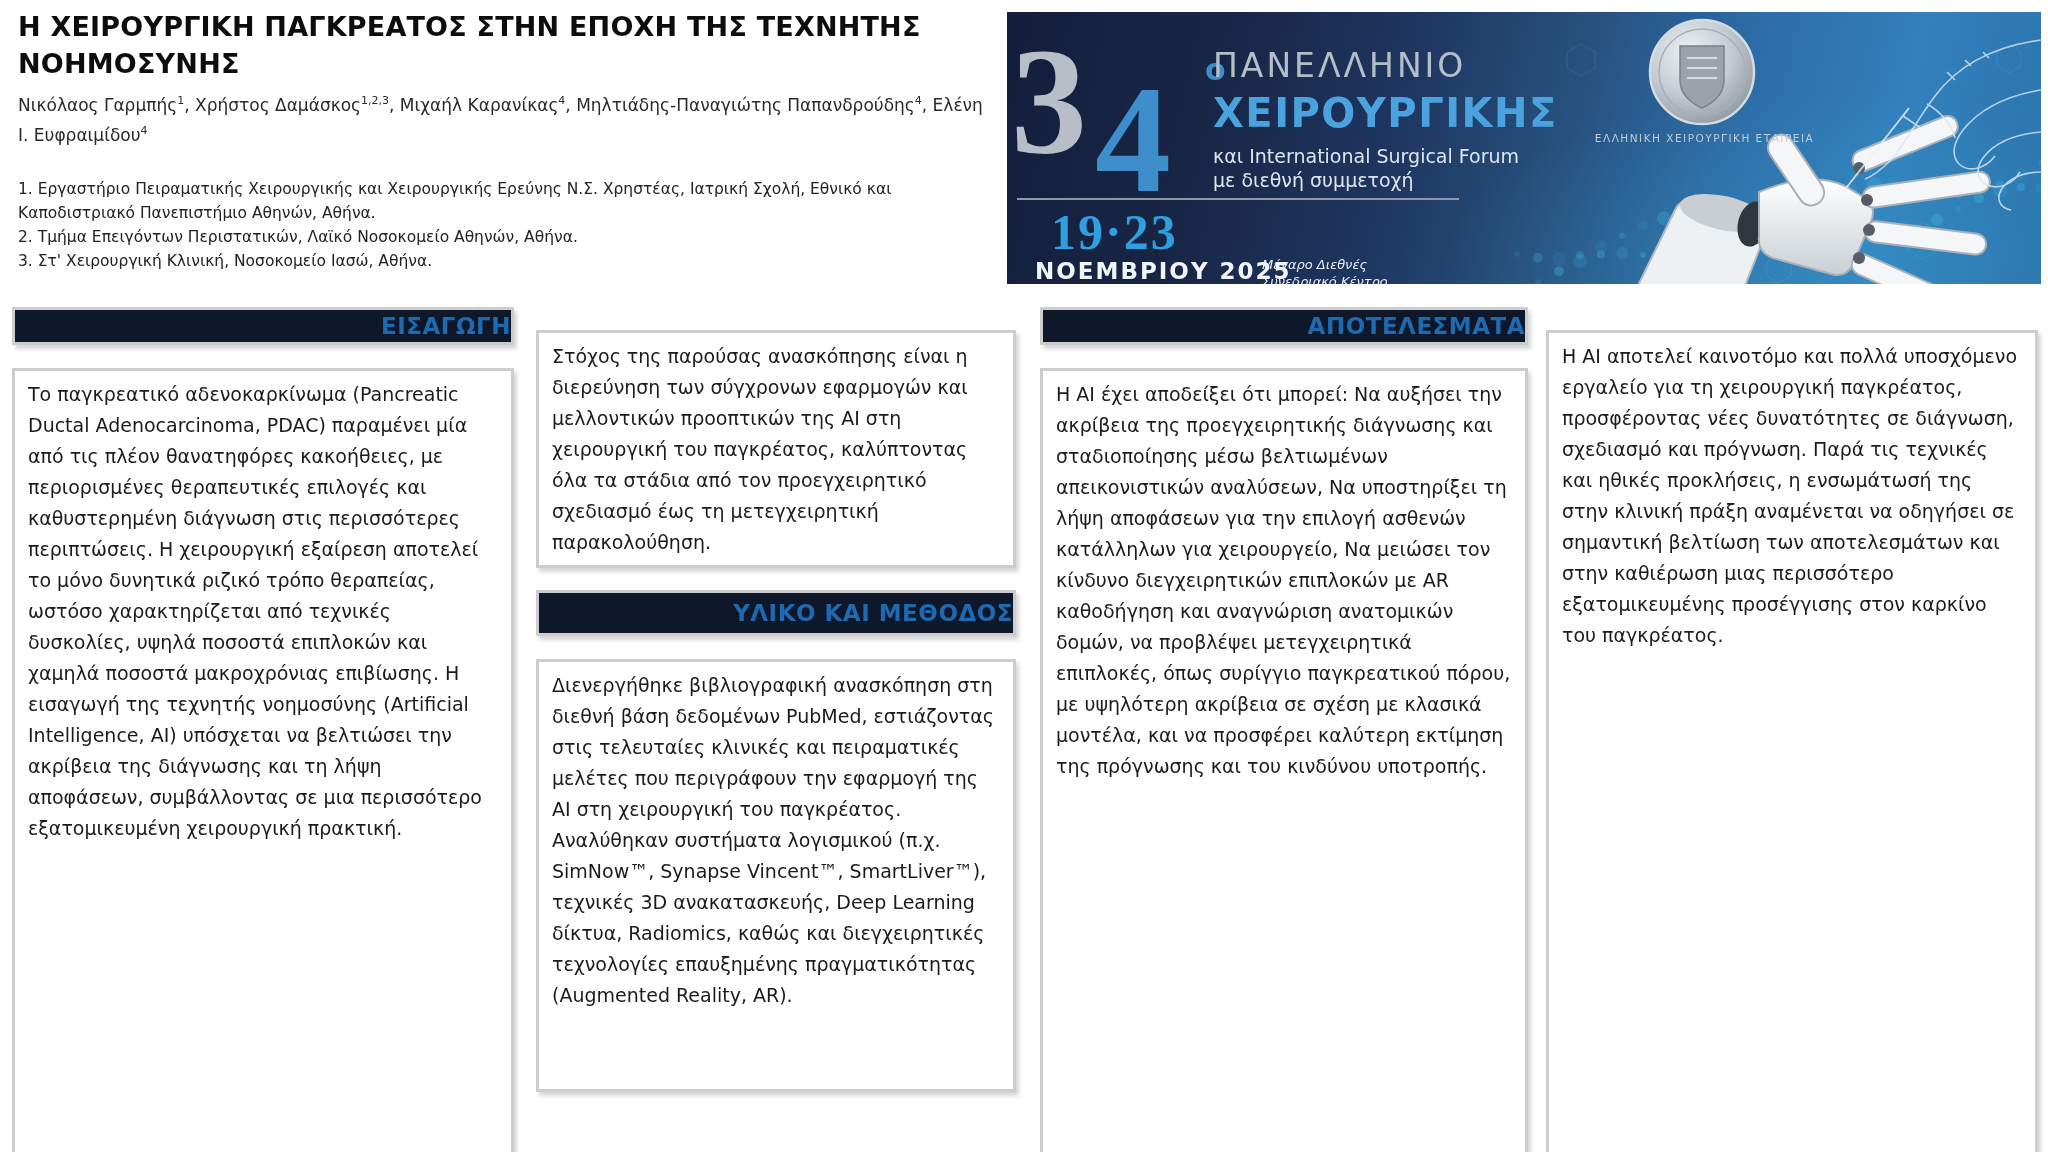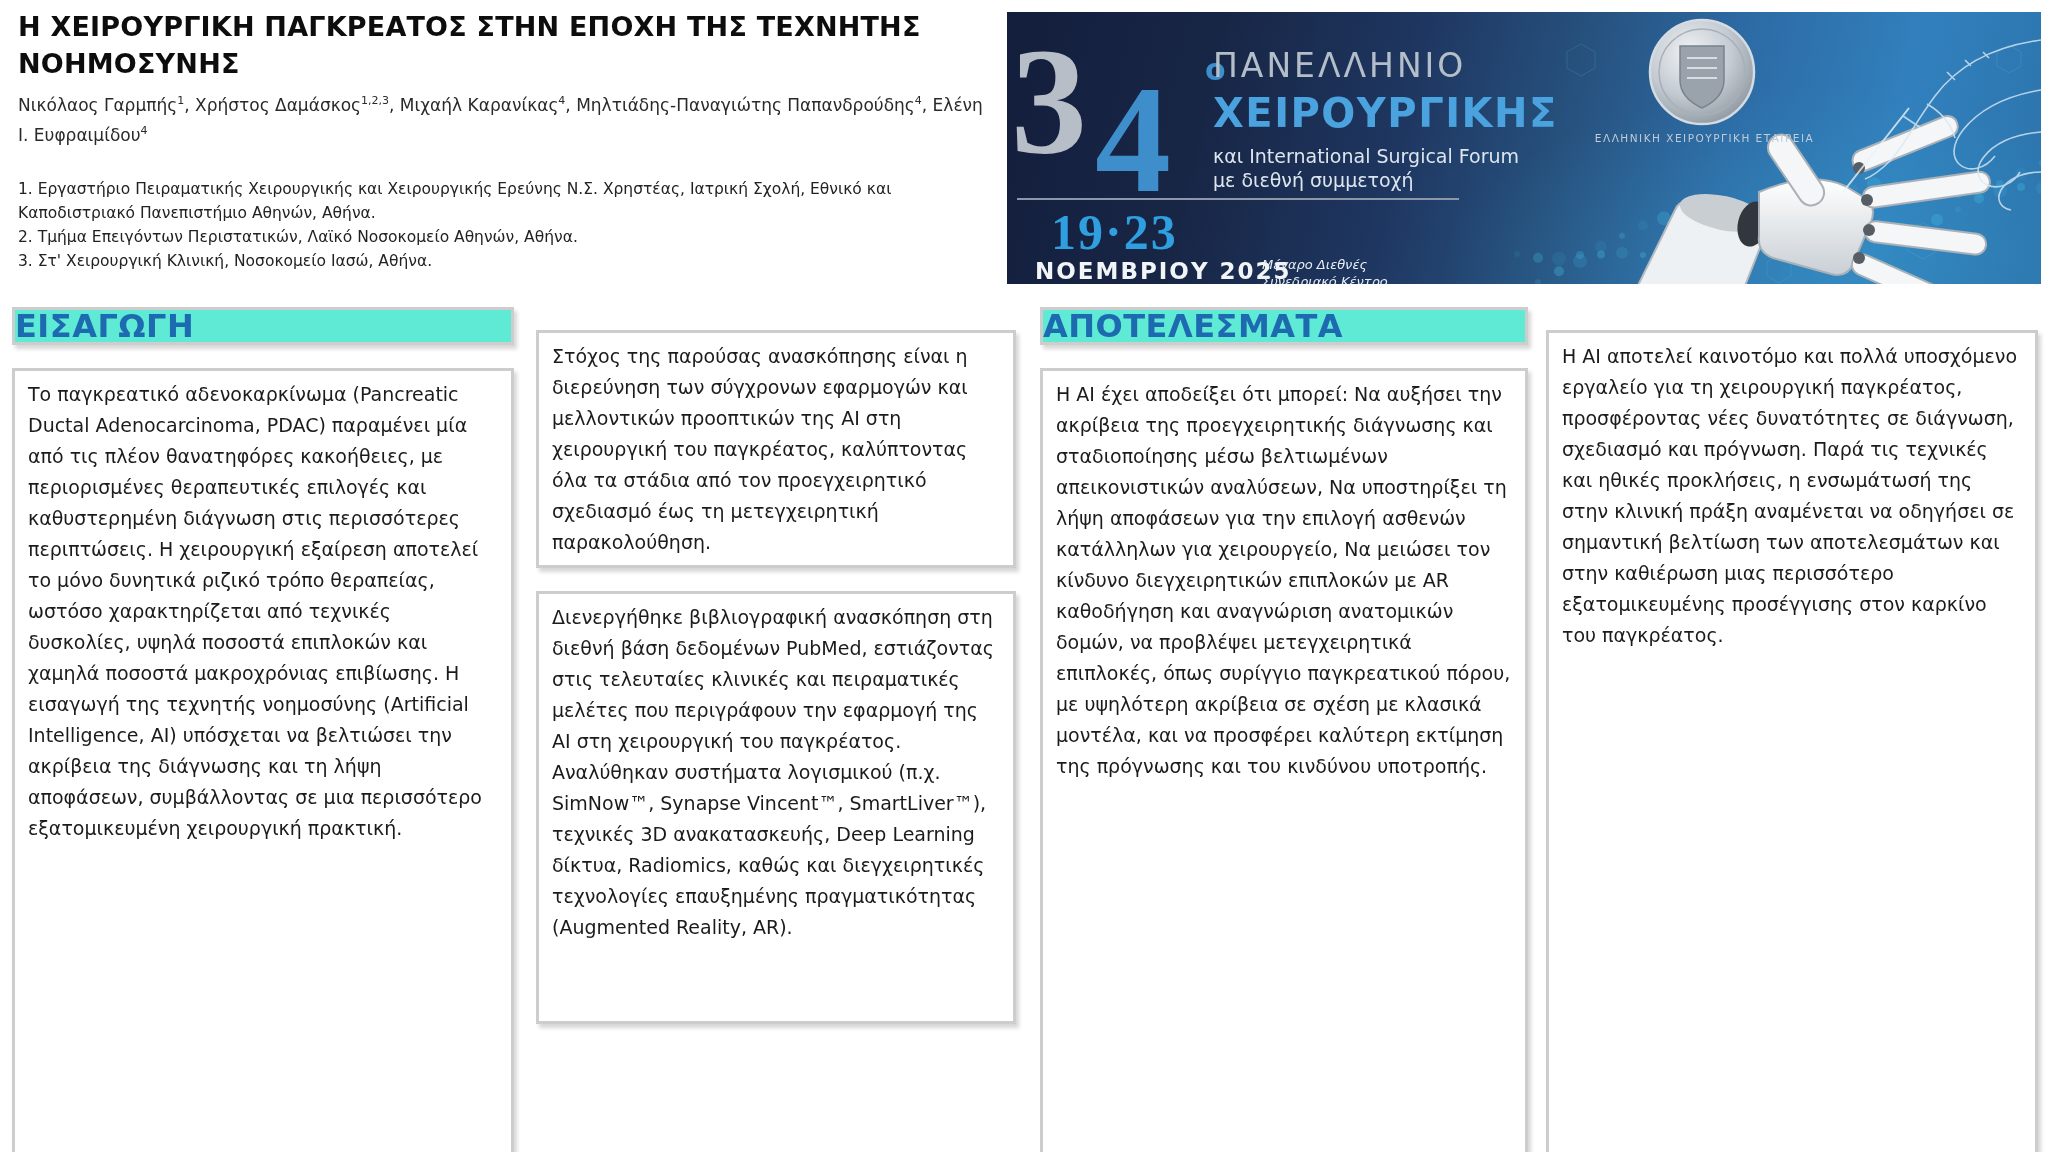--- a/index.html
+++ b/index.html
@@ -42,24 +42,24 @@
   .banner-venue{position:absolute;left:255px;top:244px;font-size:13px;color:#e8eef4;line-height:17px;font-style:italic;}
   .society-name{position:absolute;left:575px;top:120px;width:245px;text-align:center;
         font-size:10.5px;color:#c2ccd6;letter-spacing:1.5px;}
   
   .col{position:absolute;top:307px;}
   .col1{left:12px;width:502px;}
   .col2{left:536px;width:480px;}
   .col3{left:1040px;width:488px;}
   .col4{left:1546px;width:492px;}
   .section-header{
-    height:38px;background:#5eead4;border:3px solid #cdcdcd;box-sizing:border-box;
+    height:38px;background:#0f172a;border:3px solid #cdcdcd;box-sizing:border-box;
     box-shadow:3px 4px 4px rgba(0,0,0,.16);
-    display:flex;align-items:center;justify-content:flex-start;
-    font-size:32px;font-weight:bold;color:#1e6ab1;letter-spacing:.5px;
+    display:flex;align-items:center;justify-content:flex-end;
+    font-size:23px;font-weight:bold;color:#1e6ab1;letter-spacing:.5px;
   }
   .content-box{
     margin-top:23px;background:#ffffff;border:3px solid #cdcdcd;box-sizing:border-box;
     box-shadow:3px 4px 4px rgba(0,0,0,.16);
     padding:8px 13px;overflow:hidden;
   }
   .content-box p{margin:0;font-size:19px;line-height:31px;color:#1b1b1b;}
   .h755{height:909px;}
   .h238{height:238px;}
   .h433{height:433px;}
@@ -221,20 +221,23 @@
     </div>
     <div class="content-box h755">
       <p>Το παγκρεατικό αδενοκαρκίνωμα (Pancreatic Ductal Adenocarcinoma, PDAC) παραμένει μία από τις πλέον θανατηφόρες κακοήθειες, με περιορισμένες θεραπευτικές επιλογές και καθυστερημένη διάγνωση στις περισσότερες περιπτώσεις. Η χειρουργική εξαίρεση αποτελεί το μόνο δυνητικά ριζικό τρόπο θεραπείας, ωστόσο χαρακτηρίζεται από τεχνικές δυσκολίες, υψηλά ποσοστά επιπλοκών και χαμηλά ποσοστά μακροχρόνιας επιβίωσης. Η εισαγωγή της τεχνητής νοημοσύνης (Artificial Intelligence, AI) υπόσχεται να βελτιώσει την ακρίβεια της διάγνωσης και τη λήψη αποφάσεων, συμβάλλοντας σε μια περισσότερο εξατομικευμένη χειρουργική πρακτική.</p>
     </div>
   </div>
 
   <div class="col col2">
     <div class="content-box h238">
       <p>Στόχος της παρούσας ανασκόπησης είναι η διερεύνηση των σύγχρονων εφαρμογών και μελλοντικών προοπτικών της AI στη χειρουργική του παγκρέατος, καλύπτοντας όλα τα στάδια από τον προεγχειρητικό σχεδιασμό έως τη μετεγχειρητική παρακολούθηση.</p>
     </div>
+    <div class="section-header methods-header">
+      <span>ΥΛΙΚΟ ΚΑΙ ΜΕΘΟΔΟΣ</span>
+    </div>
     <div class="content-box methods-box h433">
       <p>Διενεργήθηκε βιβλιογραφική ανασκόπηση στη διεθνή βάση δεδομένων PubMed, εστιάζοντας στις τελευταίες κλινικές και πειραματικές μελέτες που περιγράφουν την εφαρμογή της AI στη χειρουργική του παγκρέατος. Αναλύθηκαν συστήματα λογισμικού (π.χ. SimNow™, Synapse Vincent™, SmartLiver™), τεχνικές 3D ανακατασκευής, Deep Learning δίκτυα, Radiomics, καθώς και διεγχειρητικές τεχνολογίες επαυξημένης πραγματικότητας (Augmented Reality, AR).</p>
     </div>
   </div>
 
   <div class="col col3">
     <div class="section-header">
       <span>ΑΠΟΤΕΛΕΣΜΑΤΑ</span>
     </div>
     <div class="content-box h755">

